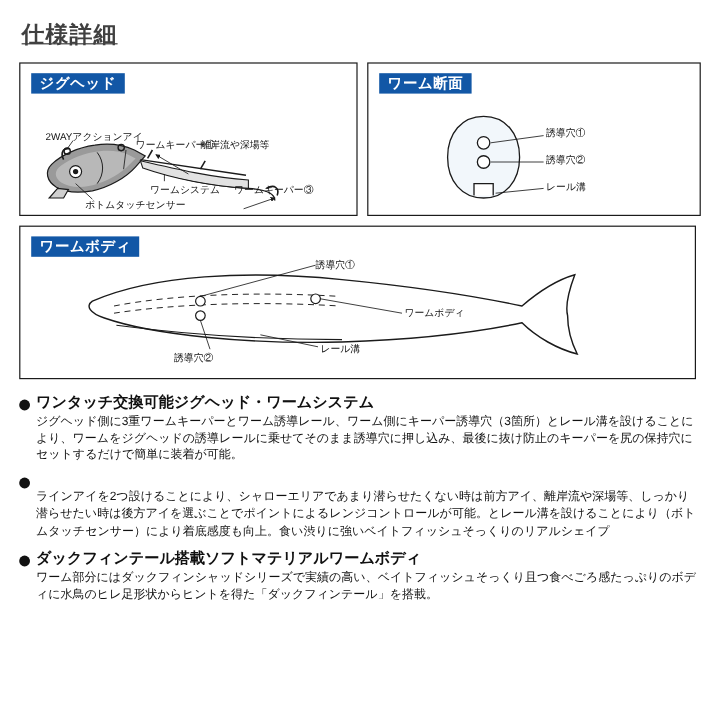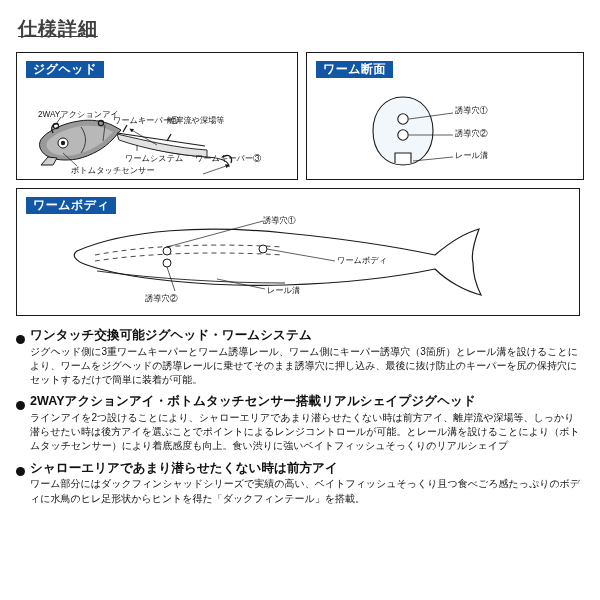--- a/index.html
+++ b/index.html
@@ -72,21 +72,21 @@
     white-space: nowrap;
   }
   
   .sections {
     margin-top: 12px;
     width: 568px;
   }
   .sec { margin-bottom: 7px; }
   .sec-head {
     display: flex;
-    align-items: flex-end;
+    align-items: center;
     font-size: 12.6px;
     font-weight: bold;
     letter-spacing: 0px;
     line-height: 1.25;
     color: #111;
   }
   .dot {
     display: inline-block;
     width: 9px;
     height: 9px;
@@ -225,27 +225,26 @@
       <div class="sec-head">
         <span class="dot"></span>
         <span>ワンタッチ交換可能ジグヘッド・ワームシステム</span>
       </div>
       <div class="sec-body">ジグヘッド側に3重ワームキーパーとワーム誘導レール、ワーム側にキーパー誘導穴（3箇所）とレール溝を設けることにより、ワームをジグヘッドの誘導レールに乗せてそのまま誘導穴に押し込み、最後に抜け防止のキーパーを尻の保持穴にセットするだけで簡単に装着が可能。</div>
     </div>
 
     <div class="sec">
       <div class="sec-head">
         <span class="dot"></span>
-        <span>2WAYアクションアイ・ボトムタッチセンサー搭載リアルシェイプジグヘッド</span>
       </div>
       <div class="sec-body">ラインアイを2つ設けることにより、シャローエリアであまり潜らせたくない時は前方アイ、離岸流や深場等、しっかり潜らせたい時は後方アイを選ぶことでポイントによるレンジコントロールが可能。とレール溝を設けることにより（ボトムタッチセンサー）により着底感度も向上。食い渋りに強いベイトフィッシュそっくりのリアルシェイプ</div>
     </div>
 
     <div class="sec">
       <div class="sec-head">
         <span class="dot"></span>
-        <span>シャローエリアであまり潜らせたくない時は前方アイ</span>
+        <span>ダックフィンテール搭載ソフトマテリアルワームボディ</span>
       </div>
       <div class="sec-body">ワーム部分にはダックフィンシャッドシリーズで実績の高い、ベイトフィッシュそっくり且つ食べごろ感たっぷりのボディに水鳥のヒレ足形状からヒントを得た「ダックフィンテール」を搭載。</div>
     </div>
 
   </div>
 </div>
 
 </body></html>

